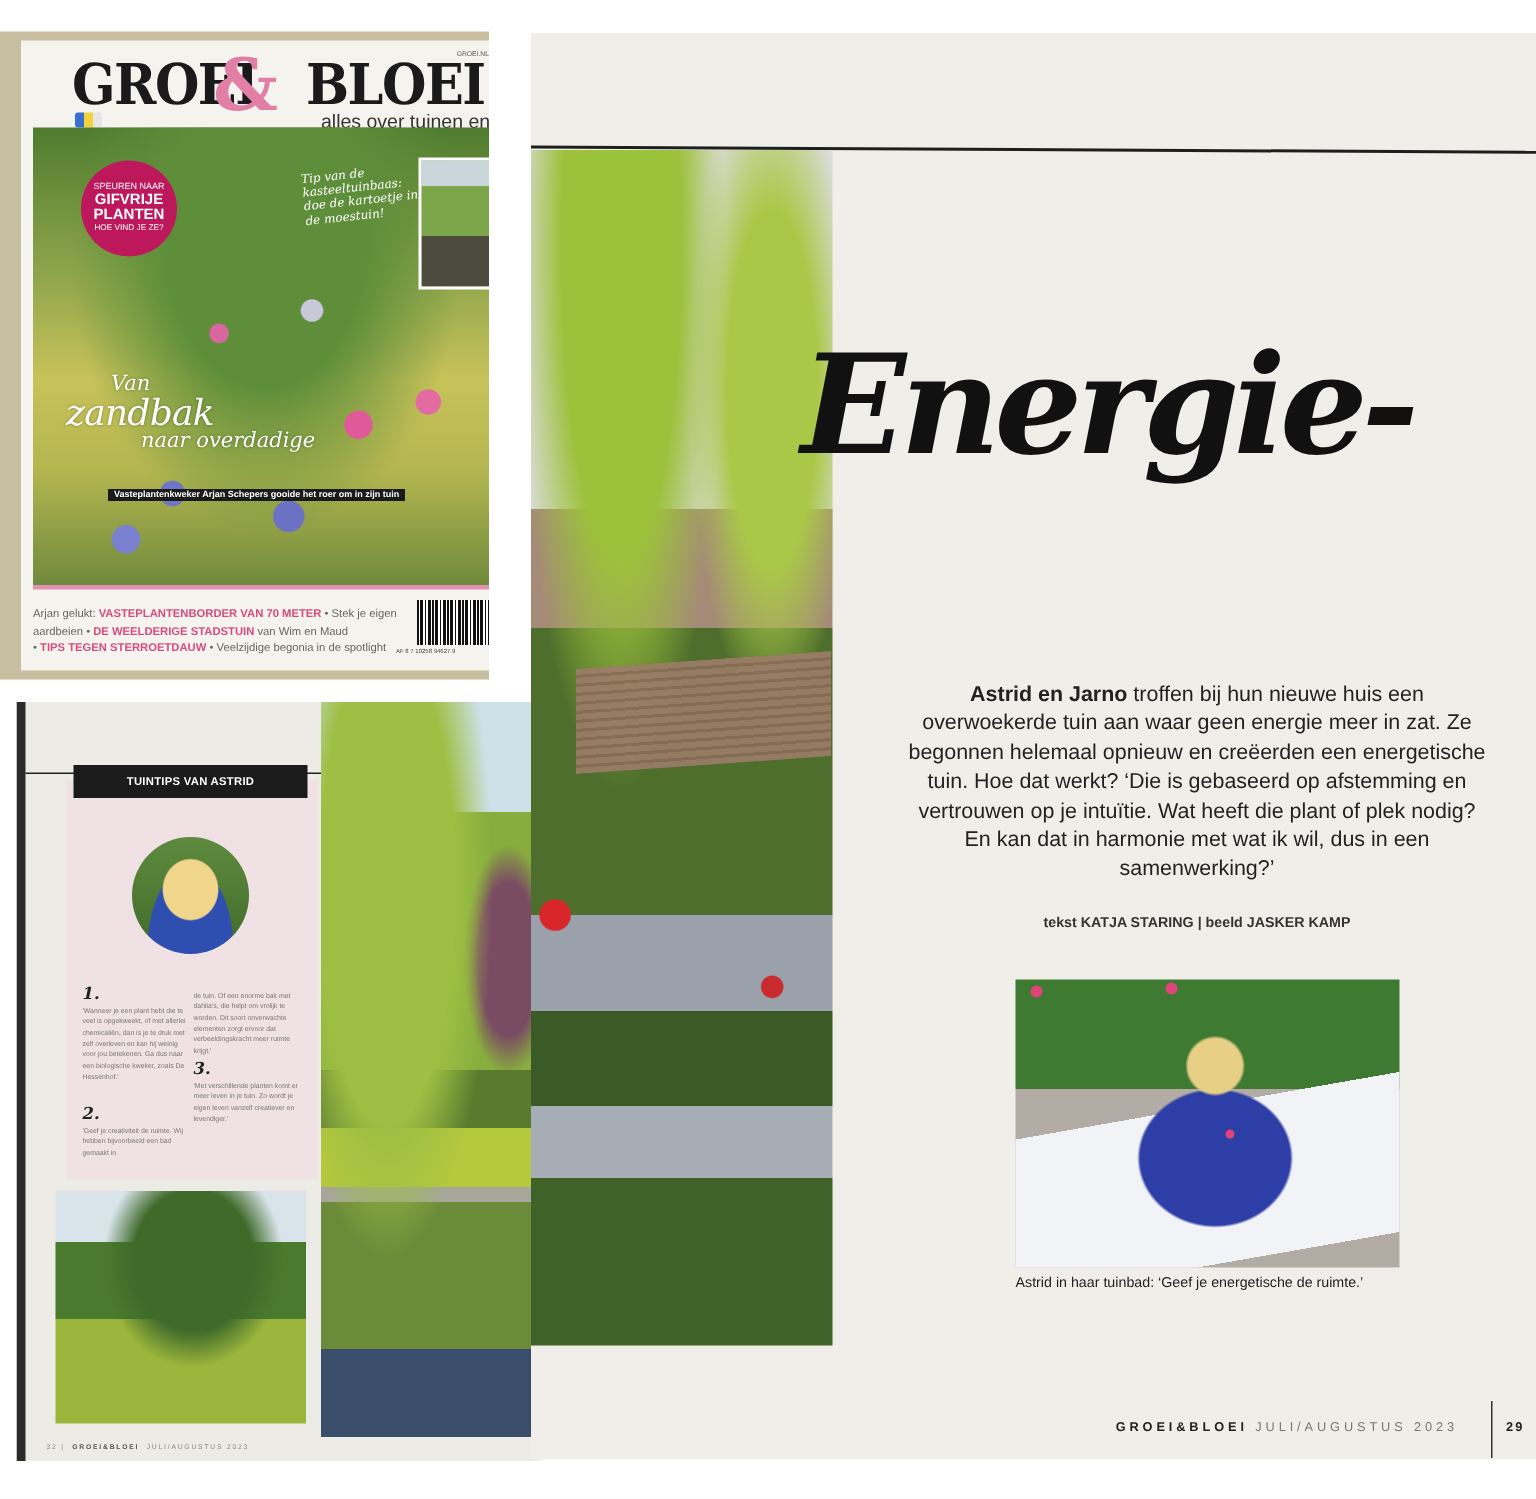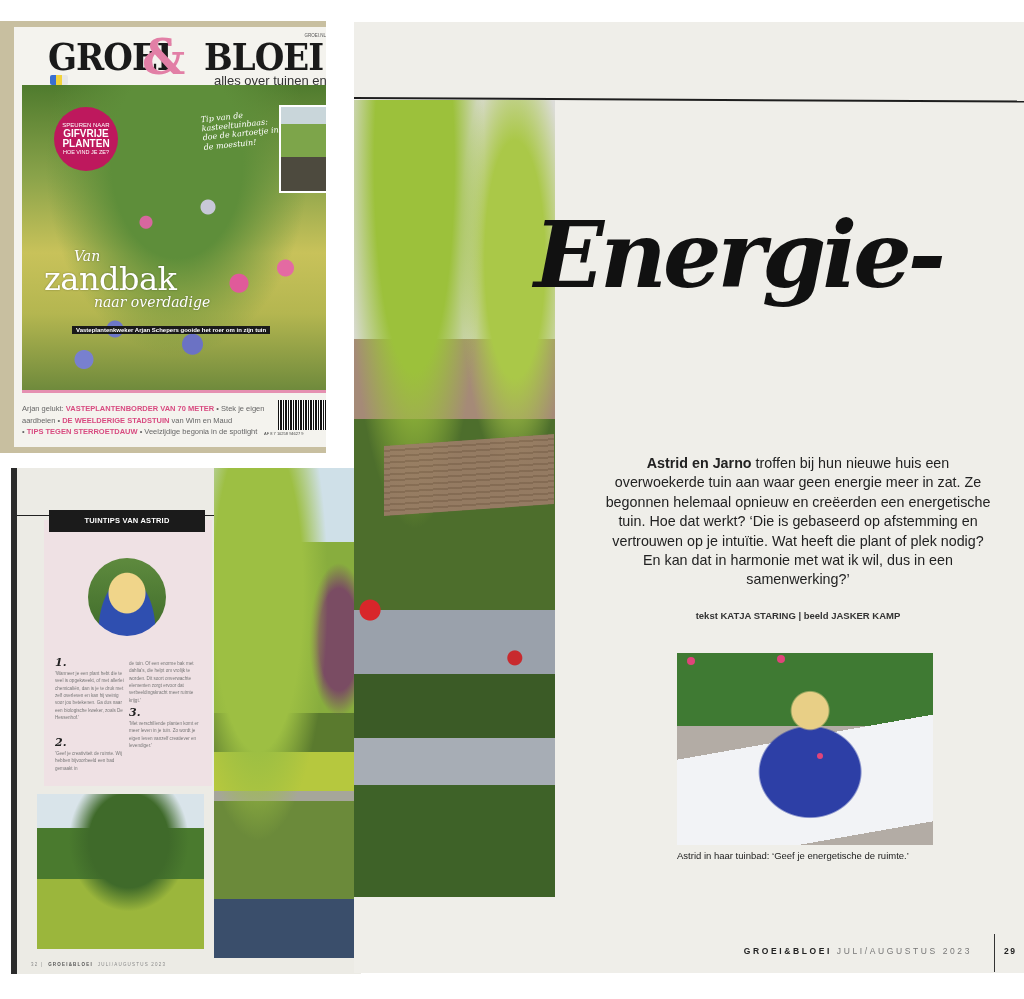--- a/index.html
+++ b/index.html
@@ -45,21 +45,21 @@
   #cover .badge .b-main { font-size: 10px; }
   #cover .badge .b-bot { font-size: 5.5px; font-weight: normal; }
   #cover .tip { position: absolute; left: 188px; top: 84px; width: 80px; font-family: "DejaVu Serif", serif;
     font-style: italic; font-size: 8px; color: #fff; line-height: 1.15; transform: rotate(-6deg); }
   #cover .inset { position: absolute; left: 265px; top: 78px; width: 50px; height: 88px;
     border: 2px solid #fff;
     background: linear-gradient(180deg,#c9d6da 0 20%, #7da54a 20% 60%, #4d4a3e 60% 100%); }
   #cover .headline { position: absolute; left: 30px; top: 222px; color: #fff; font-family: "DejaVu Serif", serif;
     text-shadow: 0 0 2px rgba(0,0,0,.35); line-height: 1; }
   #cover .h-l1 { font-style: italic; font-size: 14px; margin-left: 30px; }
-  #cover .h-l2 { font-size: 32px; letter-spacing: -0.5px; }
+  #cover .h-l2 { font-size: 24px; letter-spacing: -0.5px; font-style: italic; }
   #cover .h-l3 { font-style: italic; font-size: 14px; margin-left: 50px; }
   #cover .h-l4 { font-size: 30px; letter-spacing: -0.5px; }
   #cover .strap { position: absolute; left: 58px; top: 299px; background: #1a1a1a; color: #fff; font-size: 6px;
     padding: 1px 4px; font-weight: bold; }
   #cover .teasers { position: absolute; left: 8px; top: 376px; width: 250px; font-size: 7.5px; line-height: 1.55; color: #666; }
   #cover .teasers .hl { color: #d84b80; font-weight: bold; }
   #cover .barcode { position: absolute; left: 264px; top: 373px; width: 58px; height: 30px;
     background: repeating-linear-gradient(90deg,#111 0 1px,#fff 1px 2px,#111 2px 4px,#fff 4px 5px); }
   #cover .barcode-num { position: absolute; left: 250px; top: 404px; font-size: 4px; color: #444; }
 
@@ -96,21 +96,21 @@
     transform: rotate(0.3deg); transform-origin: left; }
   #article .garden-photo { position: absolute; left: 0; top: 78px; width: 201px; height: 797px;
     background:
       radial-gradient(ellipse at 30% 8%, #9cc13b 0 40px, transparent 70px),
       radial-gradient(ellipse at 80% 20%, #aac848 0 30px, transparent 55px),
       radial-gradient(circle at 8% 64%, #d8262a 0 10px, transparent 11px),
       radial-gradient(circle at 80% 70%, #c82a2e 0 7px, transparent 8px),
       linear-gradient(180deg,#dcdcd8 0 30%, #a58a77 30% 40%, #4d6e2c 40% 64%, #9aa1ab 64% 72%, #3b5b26 72% 80%, #a7adb5 80% 86%, #3e6228 86% 100%); }
   #article .roof { position: absolute; left: 30px; top: 340px; width: 170px; height: 70px;
     background: repeating-linear-gradient(0deg,#9c7c68 0 4px,#8a6b58 4px 6px); transform: skewY(-4deg); opacity: .9; }
-  #article .title { position: absolute; left: 180px; top: 190px; width: 470px; font-family: "DejaVu Serif", serif;
+  #article .title { position: absolute; left: 180px; top: 205px; width: 470px; font-family: "DejaVu Serif", serif;
     font-weight: bold; font-style: italic; color: #111; line-height: 0.95; letter-spacing: -4px; }
   #article .title .t1 { display: block; font-size: 92px; }
   #article .title .t2 { display: block; font-size: 92px; text-align: right; margin-right: 28px; }
   #article .intro { position: absolute; left: 248px; top: 432px; width: 392px; text-align: center;
     font-size: 14.3px; line-height: 19.4px; color: #222; }
   #article .intro b { font-weight: bold; }
   #article .credits { position: absolute; left: 248px; top: 588px; width: 392px; text-align: center;
     font-size: 9.5px; font-weight: bold; color: #333; }
   #article .bath-photo { position: absolute; left: 323px; top: 631px; width: 256px; height: 192px;
     background:

